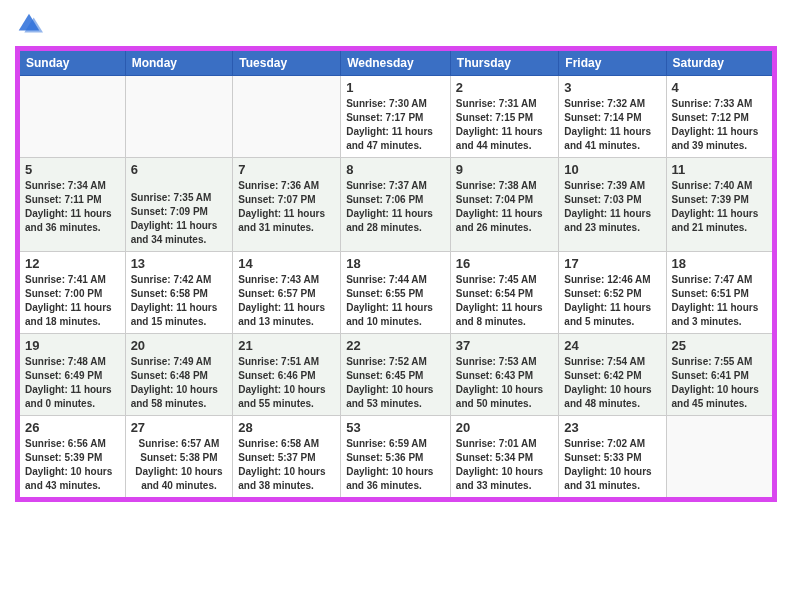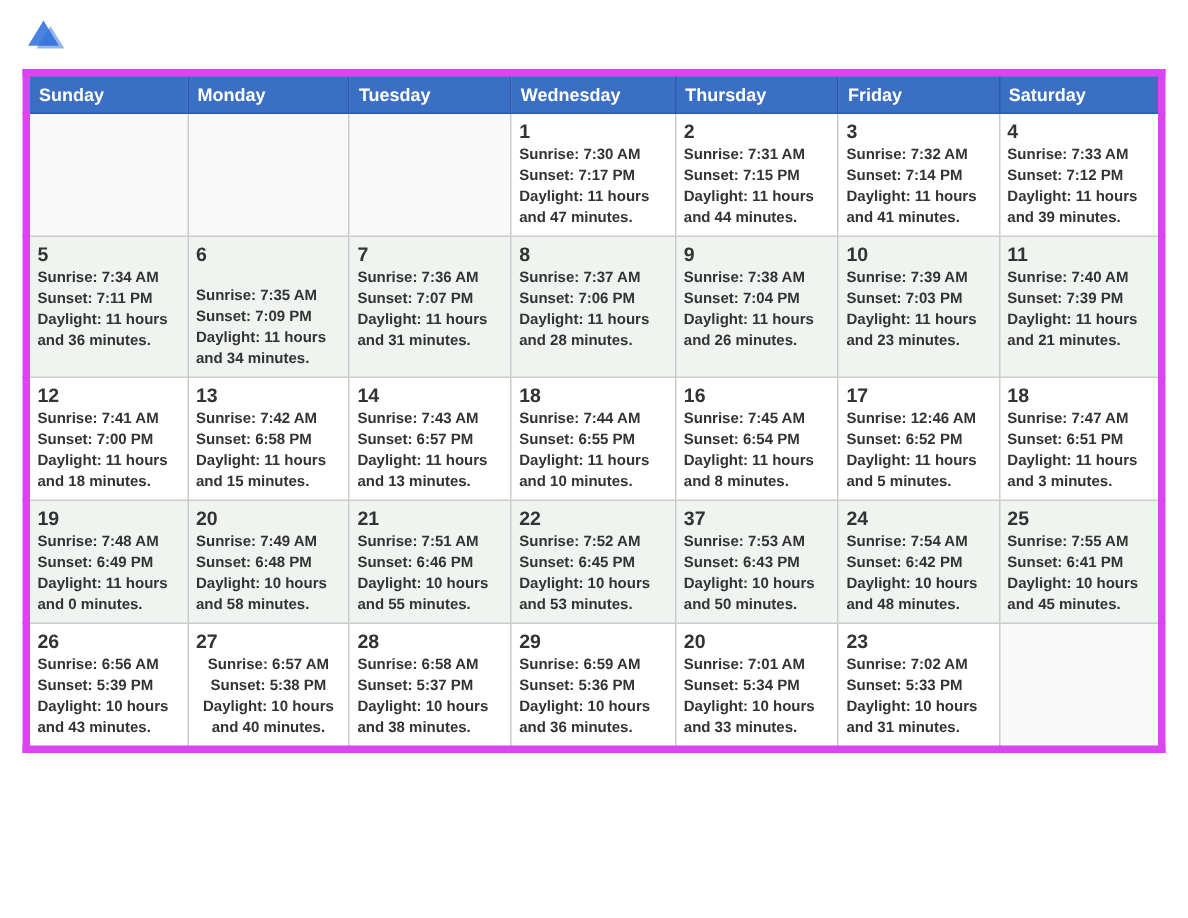--- a/index.html
+++ b/index.html
@@ -310,21 +310,21 @@
 Sunset: 5:38 PM
 Daylight: 10 hours and 40 minutes.</div>
           </td>
           <td>
             <div class="day-number">28</div>
             <div class="day-info" style="white-space: pre-line;">Sunrise: 6:58 AM
 Sunset: 5:37 PM
 Daylight: 10 hours and 38 minutes.</div>
           </td>
           <td>
-            <div class="day-number">29</div>
+            <div class="day-number">53</div>
             <div class="day-info" style="white-space: pre-line;">Sunrise: 6:59 AM
 Sunset: 5:36 PM
 Daylight: 10 hours and 36 minutes.</div>
           </td>
           <td>
             <div class="day-number">20</div>
             <div class="day-info" style="white-space: pre-line;">Sunrise: 7:01 AM
 Sunset: 5:34 PM
 Daylight: 10 hours and 33 minutes.</div>
           </td>

